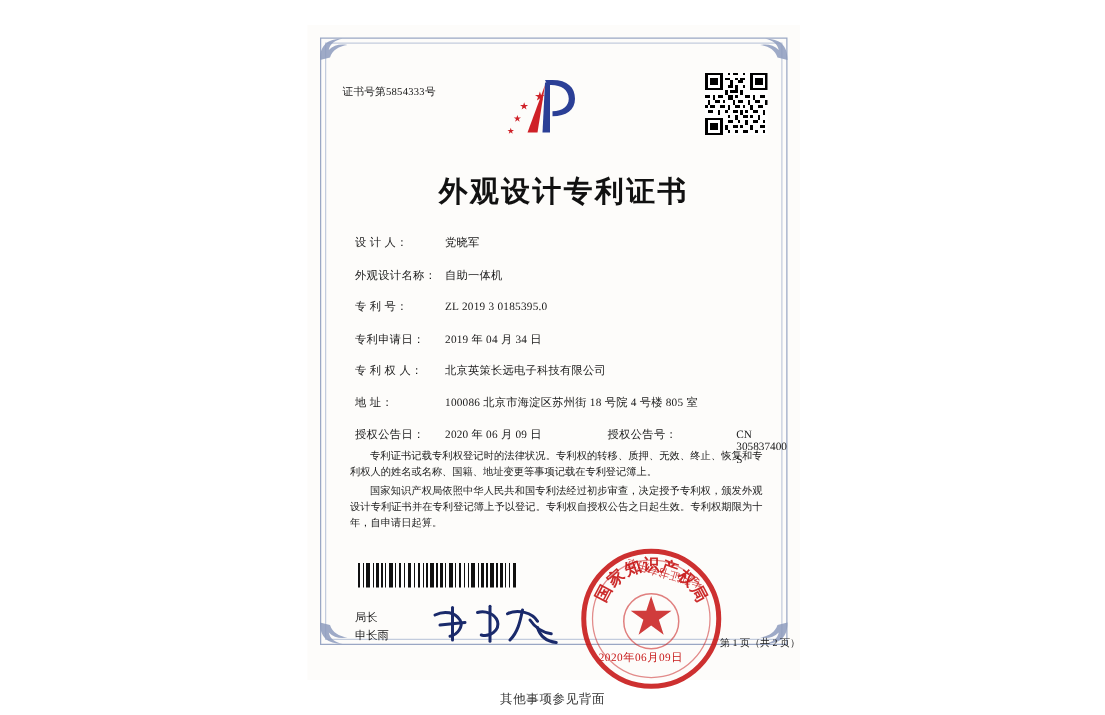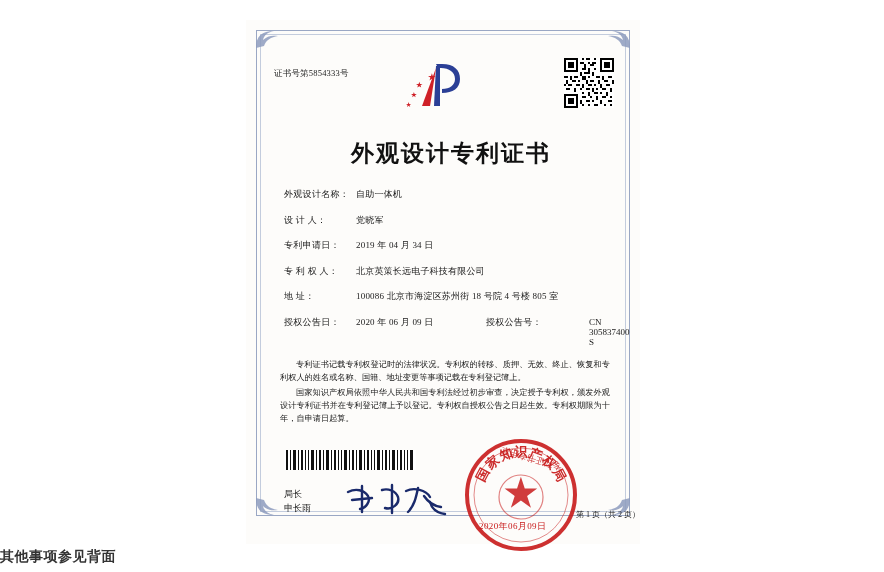--- a/index.html
+++ b/index.html
@@ -188,25 +188,24 @@
     bottom: 24px;
     text-align: right;
     font-size: 8px;
     color: #1a1a1a;
   }
   .footer-note {
     position: absolute;
     left: 0;
     right: 0;
     bottom: 6px;
-    text-align: left;
-    font-size: 14px;
+    text-align: center;
+    font-size: 10px;
     color: #333;
     letter-spacing: 0.5px;
-    font-weight: bold;
   }
 </style>
 </head>
 <body>
 
 <div id="page">
 
   <div class="sheet">
 
     <div class="border-outer"></div>
@@ -328,26 +327,30 @@
           <rect x="20" y="23" width="1" height="1"></rect>
             <rect x="23" y="23" width="1" height="1"></rect>
         </g>
       </svg>
     </div>
 
     <div class="doc-title">外观设计专利证书</div>
 
     <div class="fields">
       <div class="field-row">
+        <span class="field-label">设 计 人：</span>
+        <span class="field-value">党晓军</span>
+      </div>
+      <div class="field-row">
         <span class="field-label">外观设计名称：</span>
         <span class="field-value">自助一体机</span>
       </div>
       <div class="field-row">
-        <span class="field-label">设 计 人：</span>
-        <span class="field-value">党晓军</span>
+        <span class="field-label">专 利 号：</span>
+        <span class="field-value">ZL 2019 3 0185395.0</span>
       </div>
       <div class="field-row">
         <span class="field-label">专利申请日：</span>
         <span class="field-value">2019 年 04 月 34 日</span>
       </div>
       <div class="field-row">
         <span class="field-label">专 利 权 人：</span>
         <span class="field-value">北京英策长远电子科技有限公司</span>
       </div>
       <div class="field-row">

